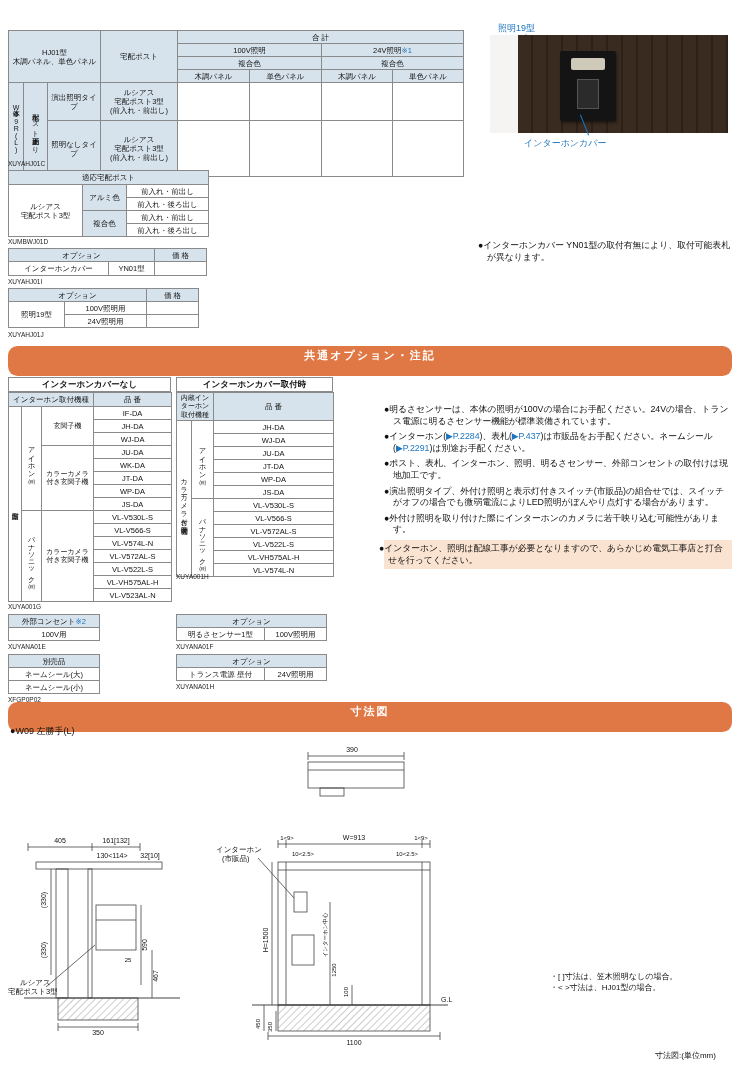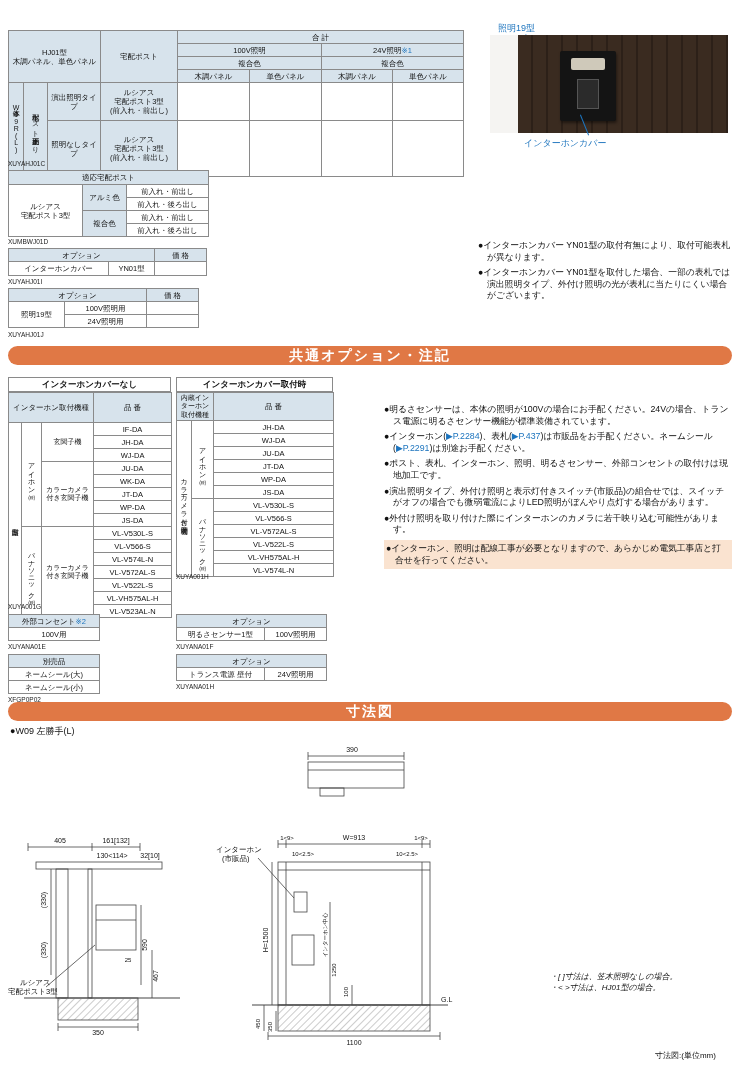--- a/index.html
+++ b/index.html
@@ -16,26 +16,26 @@
   td { border:1px solid #8a8a8a; font-size:7.5px; padding:1px 2px; text-align:center;
        vertical-align:middle; line-height:1.2; overflow:hidden; }
   .hd { background:var(--header-bg,#D7E3EC); }
   .pre { white-space:pre-line; }
   .vt { writing-mode:vertical-rl; text-orientation:upright; line-height:1.05;
         display:inline-block; letter-spacing:0; font-size:7px; }
   .cap { border:1px solid #8a8a8a; background:#fff; font-weight:bold; text-align:center;
          font-size:8.5px; height:15px; line-height:13px; }
   .code { font-size:6.5px; color:#222; }
   .blue { color:var(--blue,#1C74BE); }
-  .banner { height:19px; border-radius:9.5px; background:var(--accent,#E07845); color:#fff;
-            font-weight:bold; font-size:14px; line-height:19px; text-align:center; letter-spacing:2px; }
+  .banner { height:30px; border-radius:9.5px; background:var(--accent,#E07845); color:#fff;
+            font-weight:bold; font-size:11px; line-height:19px; text-align:center; letter-spacing:2px; }
   .bl { font-size:8.8px; line-height:1.32; margin-bottom:4px; padding-left:9px; text-indent:-9px; }
-  .hl { background:var(--highlight-bg,#FAE3D0); padding:3px 5px 3px 11px; text-indent:-9px; }
+  .hl { background:var(--highlight-bg,#FAE3D0); padding:3px 5px 3px 4px; text-indent:-9px; }
   .note1 { font-size:8.8px; line-height:1.32; padding-left:15px; text-indent:-15px; }
-  .smallnote { font-size:8px; line-height:1.3; padding-left:7px; text-indent:-7px; margin-bottom:1px;font-style:italic; }
+  .smallnote { font-size:8px; line-height:1.3; padding-left:7px; text-indent:-7px; margin-bottom:1px; }
 
   .photo { position:absolute; background:#f5f4f2; }
   .wall { position:absolute; background:repeating-linear-gradient(90deg,#3a2b20 0 13px,#2c2018 13px 15px); }
   .unit { position:absolute; background:#141414; border-radius:2px; box-shadow:1px 2px 3px rgba(0,0,0,.45); }
   .plate { position:absolute; background:#cfc9ba; border-radius:2px; }
   .ipanel { position:absolute; background:#2b2b2b; border:1px solid #555; }
   .arrow-line { position:absolute; width:1px; background:var(--blue,#1C74BE); }
 
   svg text { font-family:"Liberation Sans","DejaVu Sans",sans-serif; fill:#111; }
 </style>
@@ -189,36 +189,35 @@
         <div class="ipanel" style="left:17px;top:28px;width:22px;height:30px;"></div>
       </div>
     </div>
     <div class="arrow-line" style="left:104px;top:92px;height:22px;transform:rotate(-22deg);"></div>
     <div class="blue" style="position:absolute;left:44px;top:115px;font-size:9px;">インターホンカバー</div>
   </div>
 
 
   <div class="abs" style="left:478px;top:240px;width:256px;">
     <div class="bl">●インターホンカバー YN01型の取付有無により、取付可能表札が異なります。</div>
-    <div class="bl">●インターホンカバー YN01型を取付した場合、一部の表札では演出照明タイプ、外付け照明の光が表札に当たりにくい場合がございます。</div>
   </div>
 
   <div class="abs banner" style="left:8px;top:346px;width:724px;">共通オプション・注記</div>
 
   <div class="abs cap" style="left:8px;top:377px;width:163px;">インターホンカバーなし</div>
   <table class="abs" style="left:8px;top:392px;width:163px;">
     <colgroup>
         <col style="width:13px">
         <col style="width:20px">
         <col style="width:52px">
         <col style="width:78px">
       </colgroup>
     <tbody>
         <tr>
-      <td class="hd" colspan="3" style="height:30px">インターホン取付機種</td>
+      <td class="hd" colspan="3" style="height:14px">インターホン取付機種</td>
       <td class="hd">品 番</td>
     </tr>
     <tr>
       <td rowspan="15" style="padding:0"><span class="vt">露出型</span></td>
       <td rowspan="8" style="padding:0"><span class="vt">アイホン㈱</span></td>
       <td rowspan="3" style="font-size:7px">玄関子機</td>
       <td style="height:13px">IF-DA</td>
     </tr>
     <tr>
           <td style="height:13px">JH-DA</td>

